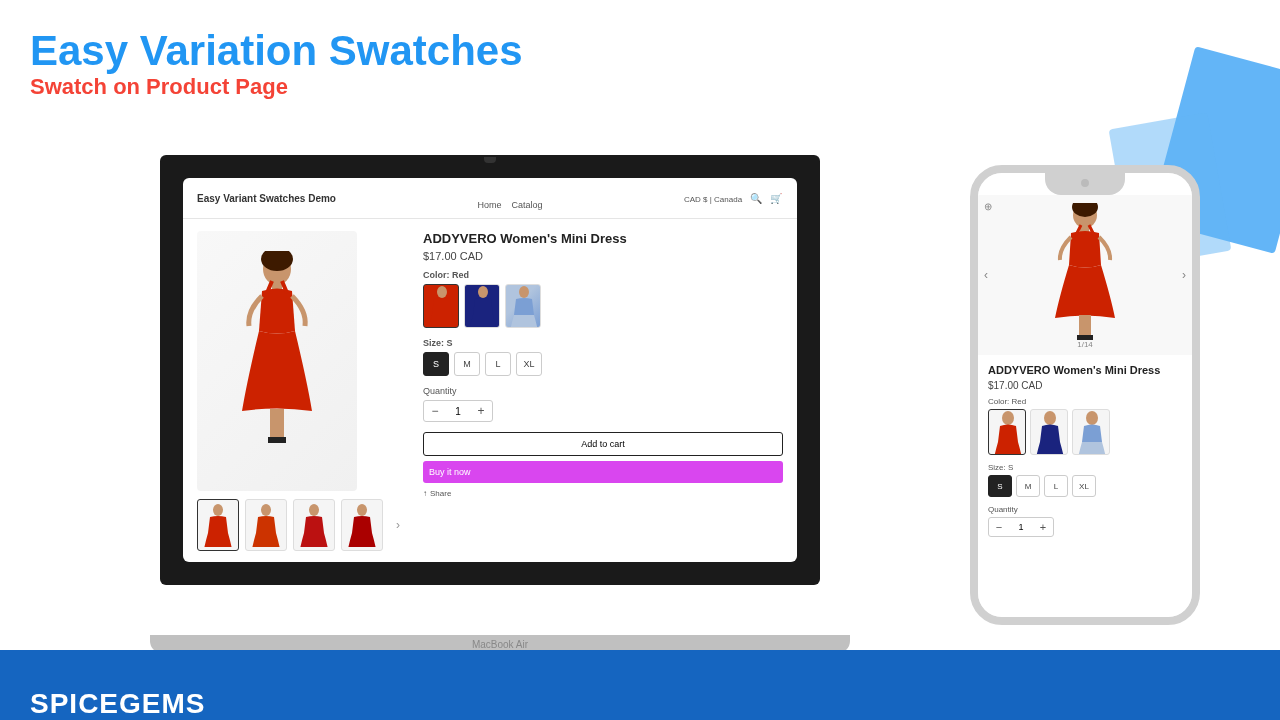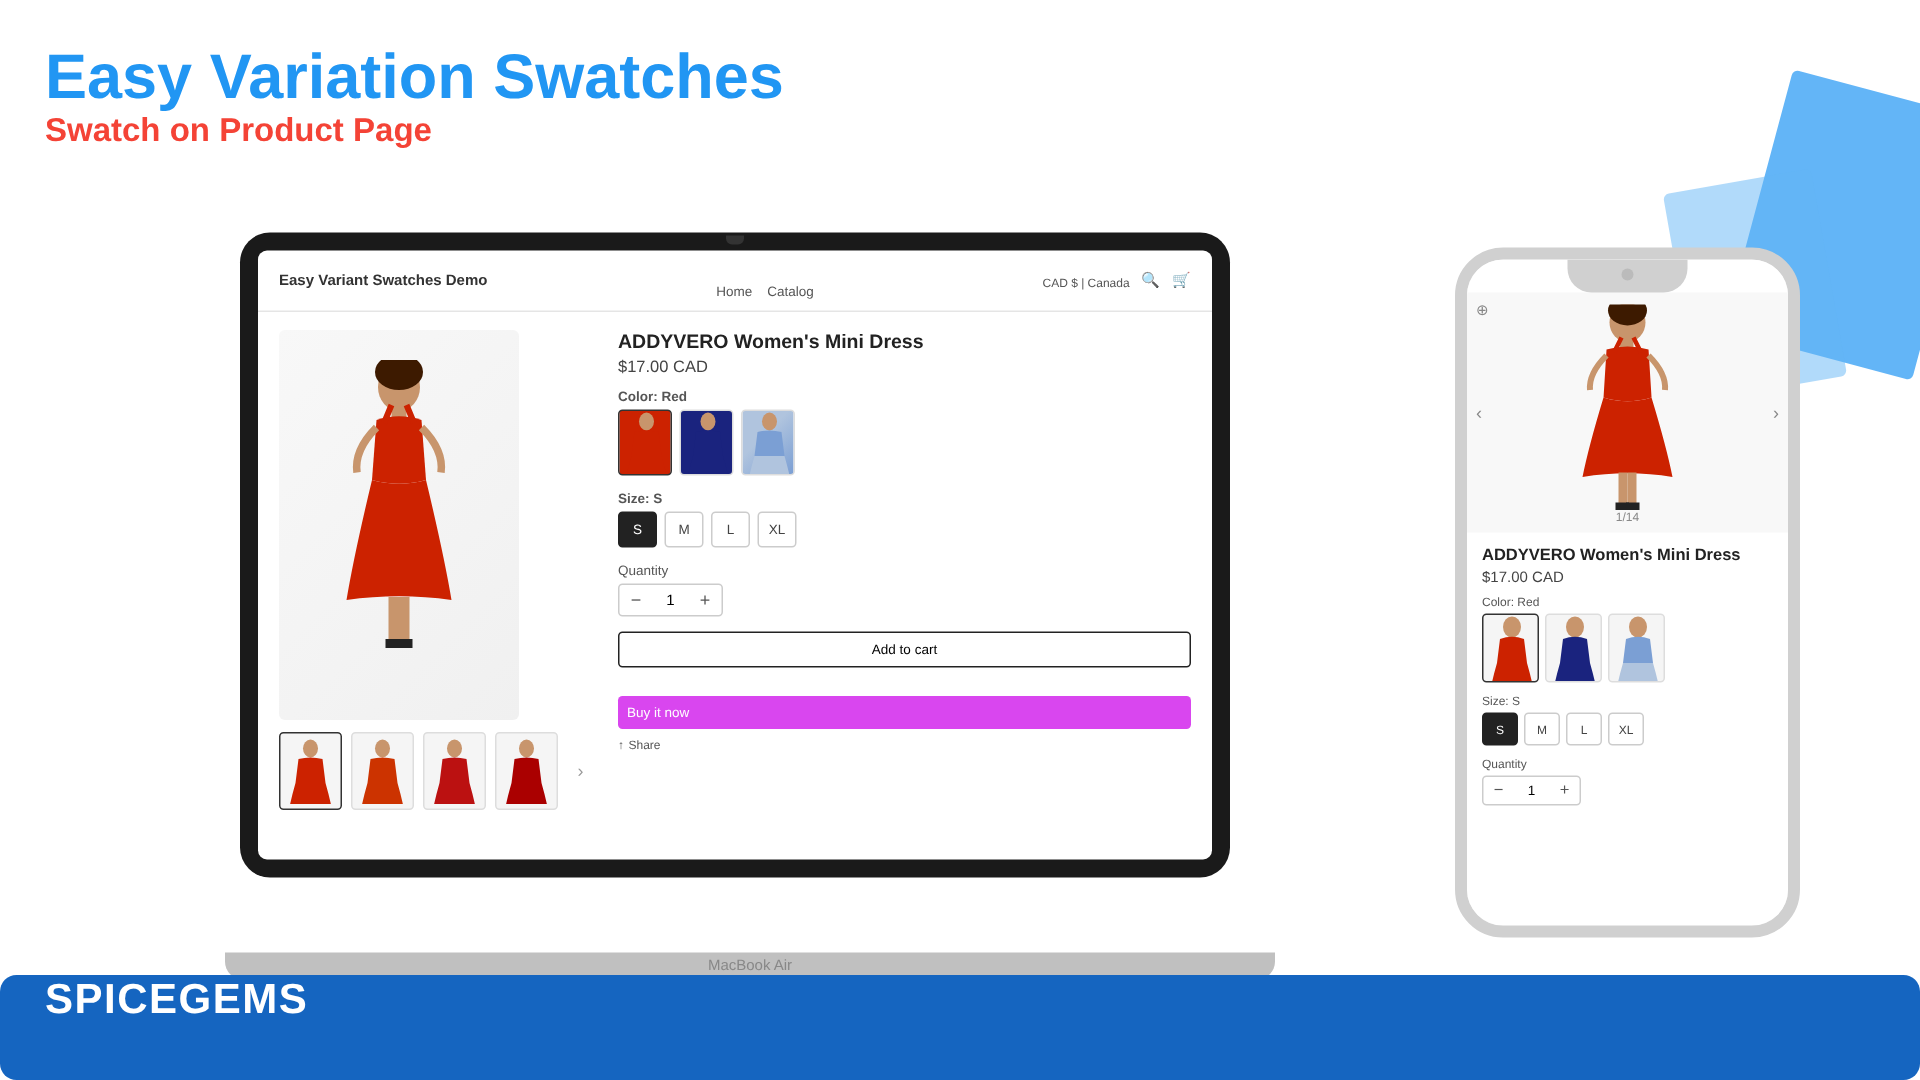--- a/index.html
+++ b/index.html
@@ -64,45 +64,44 @@
 
     
     .bottom-bar {
       position: absolute;
       bottom: 0;
       left: 0;
       right: 0;
       height: 70px;
       background: #1565c0;
       display: flex;
-      align-items: flex-start;
+      align-items: flex-end;
       padding: 0 30px;
-      border-radius: 11px;
     }
     .spicegems-logo {
       font-size: 28px;
       font-weight: 900;
       color: #ffffff;
       letter-spacing: 1px;
     }
 
     
     .laptop-container {
       position: absolute;
       left: 160px;
       top: 155px;
       width: 680px;
       height: 470px;
     }
     .laptop-screen-outer {
       width: 660px;
       height: 430px;
       background: #1a1a1a;
-      border-radius: 20px;
-      padding: 12px;
+      border-radius: 6px;
+      padding: 23px;
       position: relative;
     }
     .laptop-screen-inner {
       width: 100%;
       height: 100%;
       background: #ffffff;
       border-radius: 6px;
       overflow: hidden;
     }
     .laptop-base {
@@ -325,21 +324,21 @@
     }
 
     .btn-add-cart {
       width: 100%;
       padding: 6px;
       background: #ffffff;
       border: 1px solid #222;
       border-radius: 3px;
       font-size: 9px;
       text-align: center;
-      margin-bottom: 19px;
+      margin-bottom: 5px;
       cursor: pointer;
     }
     .btn-buy-now {
       width: 100%;
       padding: 6px;
       background: #d946ef;
       border: none;
       border-radius: 3px;
       font-size: 9px;
       color: #fff;

